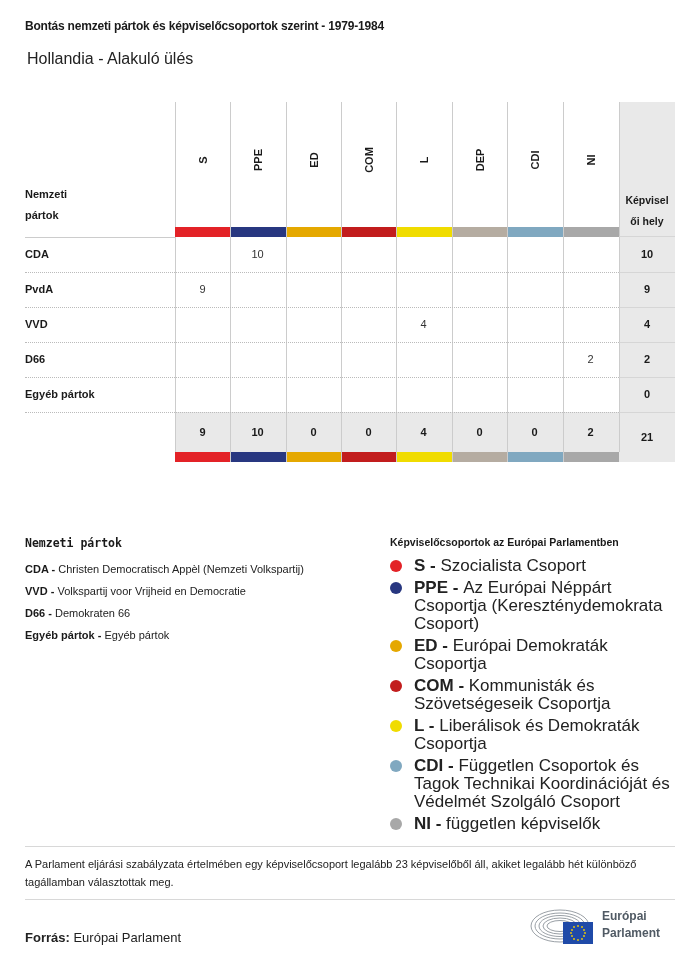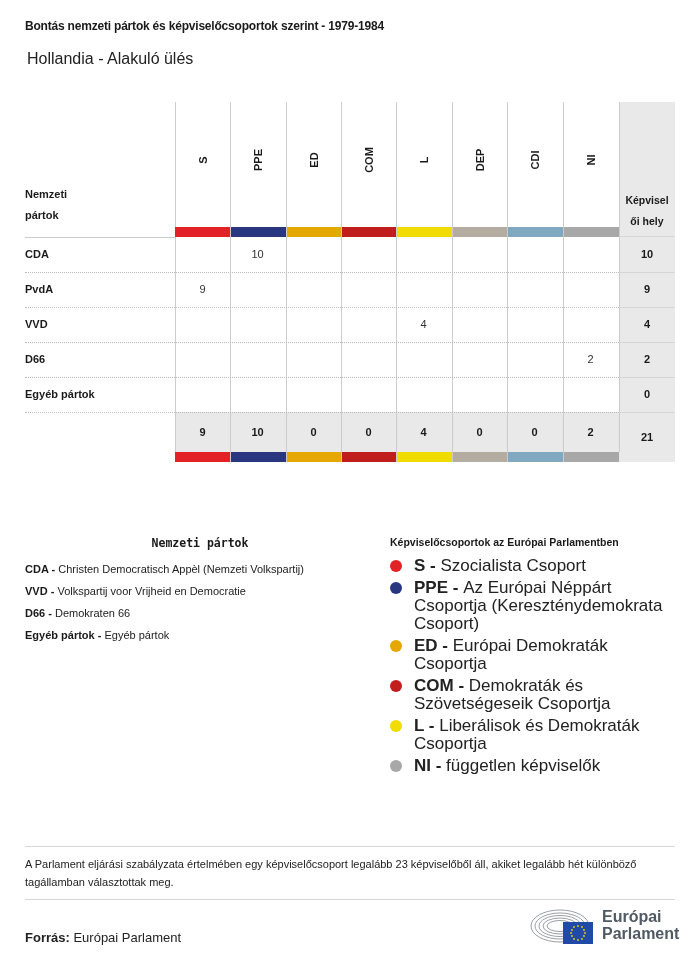--- a/index.html
+++ b/index.html
@@ -24,34 +24,34 @@
   .cell { position: absolute; top: 0; width: 55px; height: 35px; line-height: 35px; text-align: center; font-size: 11px; color: #333; }
   .cell-total { position: absolute; left: 594px; top: 0; width: 56px; height: 35px; line-height: 35px; text-align: center; font-size: 11px; font-weight: bold; }
   .total-sep { position: absolute; left: 594px; width: 56px; height: 1px; background: #d6d6d6; }
   .sum-row { position: absolute; left: 150px; top: 310px; width: 444px; height: 40px; background: #e9e9e9; }
   .sum-cell { position: absolute; top: 310px; width: 55px; height: 40px; line-height: 40px; text-align: center; font-size: 11px; font-weight: bold; }
   .grand { position: absolute; left: 594px; top: 310px; width: 56px; height: 50px; line-height: 50px; text-align: center; font-size: 11px; font-weight: bold; }
   .header-bottom { position: absolute; left: 0; top: 135px; width: 150px; height: 1px; background: #cccccc; }
 
   
   .legend-left { position: absolute; left: 25px; top: 536px; width: 350px; }
-  .legend-left h3 { font-family: "DejaVu Sans Mono", "Liberation Mono", monospace; font-size: 11.5px; font-weight: bold; margin-bottom: 8px; text-align: center; }
+  .legend-left h3 { font-family: "DejaVu Sans Mono", "Liberation Mono", monospace; font-size: 11.5px; font-weight: bold; margin-bottom: 8px; }
   .legend-left .item { font-size: 11px; line-height: 22px; color: #222; }
   .legend-left .item b { color: #1a1a1a; }
   .legend-right { position: absolute; left: 390px; top: 536px; width: 290px; }
   .legend-right h3 { font-size: 10.5px; font-weight: bold; margin-bottom: 9px; }
   .grp { position: relative; padding-left: 24px; font-size: 17px; line-height: 18px; color: #222; margin-bottom: 4px; }
   .grp .dot { position: absolute; left: 0; top: 3px; width: 12px; height: 12px; border-radius: 50%; }
 
   .rule { position: absolute; left: 25px; width: 650px; height: 1px; background: #d8d8d8; }
   .note { position: absolute; left: 25px; top: 855px; width: 650px; font-size: 11px; line-height: 18px; color: #222; }
   .source { position: absolute; left: 25px; top: 930px; font-size: 13px; color: #222; }
   .source b { font-weight: bold; }
   .logo { position: absolute; left: 530px; top: 906px; width: 145px; height: 40px; }
-  .logo-text { position: absolute; left: 72px; top: 2px; font-size: 16px; line-height: 17px; color: #505a64; font-weight: bold; }
+  .logo-text { position: absolute; left: 72px; top: 2px; font-size: 12px; line-height: 17px; color: #505a64; font-weight: bold; }
 </style>
 </head>
 <body>
 
 <div class="title">Bontás nemzeti pártok és képviselőcsoportok szerint - 1979-1984</div>
 <div class="subtitle">Hollandia - Alakuló ülés</div>
 
 <div class="tbl">
   <div class="totals-col"></div>
   <div class="sum-row"></div>
@@ -213,22 +213,23 @@
   <div class="item"><b>VVD</b><b> - </b><span>Volkspartij voor Vrijheid en Democratie</span></div>
   <div class="item"><b>D66</b><b> - </b><span>Demokraten 66</span></div>
   <div class="item"><b>Egyéb pártok</b><b> - </b><span>Egyéb pártok</span></div>
 </div>
 
 <div class="legend-right">
   <h3>Képviselőcsoportok az Európai Parlamentben</h3>
   <div class="grp"><span class="dot" style="background:#e32227;"></span><b>S</b><b> - </b><span>Szocialista Csoport</span></div>
   <div class="grp"><span class="dot" style="background:#283780;"></span><b>PPE</b><b> - </b><span>Az Európai Néppárt Csoportja (Kereszténydemokrata Csoport)</span></div>
   <div class="grp"><span class="dot" style="background:#e5a800;"></span><b>ED</b><b> - </b><span>Európai Demokraták Csoportja</span></div>
-  <div class="grp"><span class="dot" style="background:#c21d1d;"></span><b>COM</b><b> - </b><span>Demokraták és Szövetségeseik Csoportja</span></div>
+  <div class="grp"><span class="dot" style="background:#c21d1d;"></span><b>COM</b><b> - </b><span>Kommunisták és Szövetségeseik Csoportja</span></div>
   <div class="grp"><span class="dot" style="background:#f0dc00;"></span><b>L</b><b> - </b><span>Liberálisok és Demokraták Csoportja</span></div>
+  <div class="grp"><span class="dot" style="background:#80a8c0;"></span><b>CDI</b><b> - </b><span>Független Csoportok és Tagok Technikai Koordinációját és Védelmét Szolgáló Csoport</span></div>
   <div class="grp"><span class="dot" style="background:#a8a8a8;"></span><b>NI</b><b> - </b><span>független képviselők</span></div>
 </div>
 
 <div class="rule" style="top:846px;"></div>
 <div class="note">A Parlament eljárási szabályzata értelmében egy képviselőcsoport legalább 23 képviselőből áll, akiket legalább hét különböző tagállamban választottak meg.</div>
 <div class="rule" style="top:899px;"></div>
 
 <div class="source">
   <b>Forrás:</b>
   <span>Európai Parlament</span>

